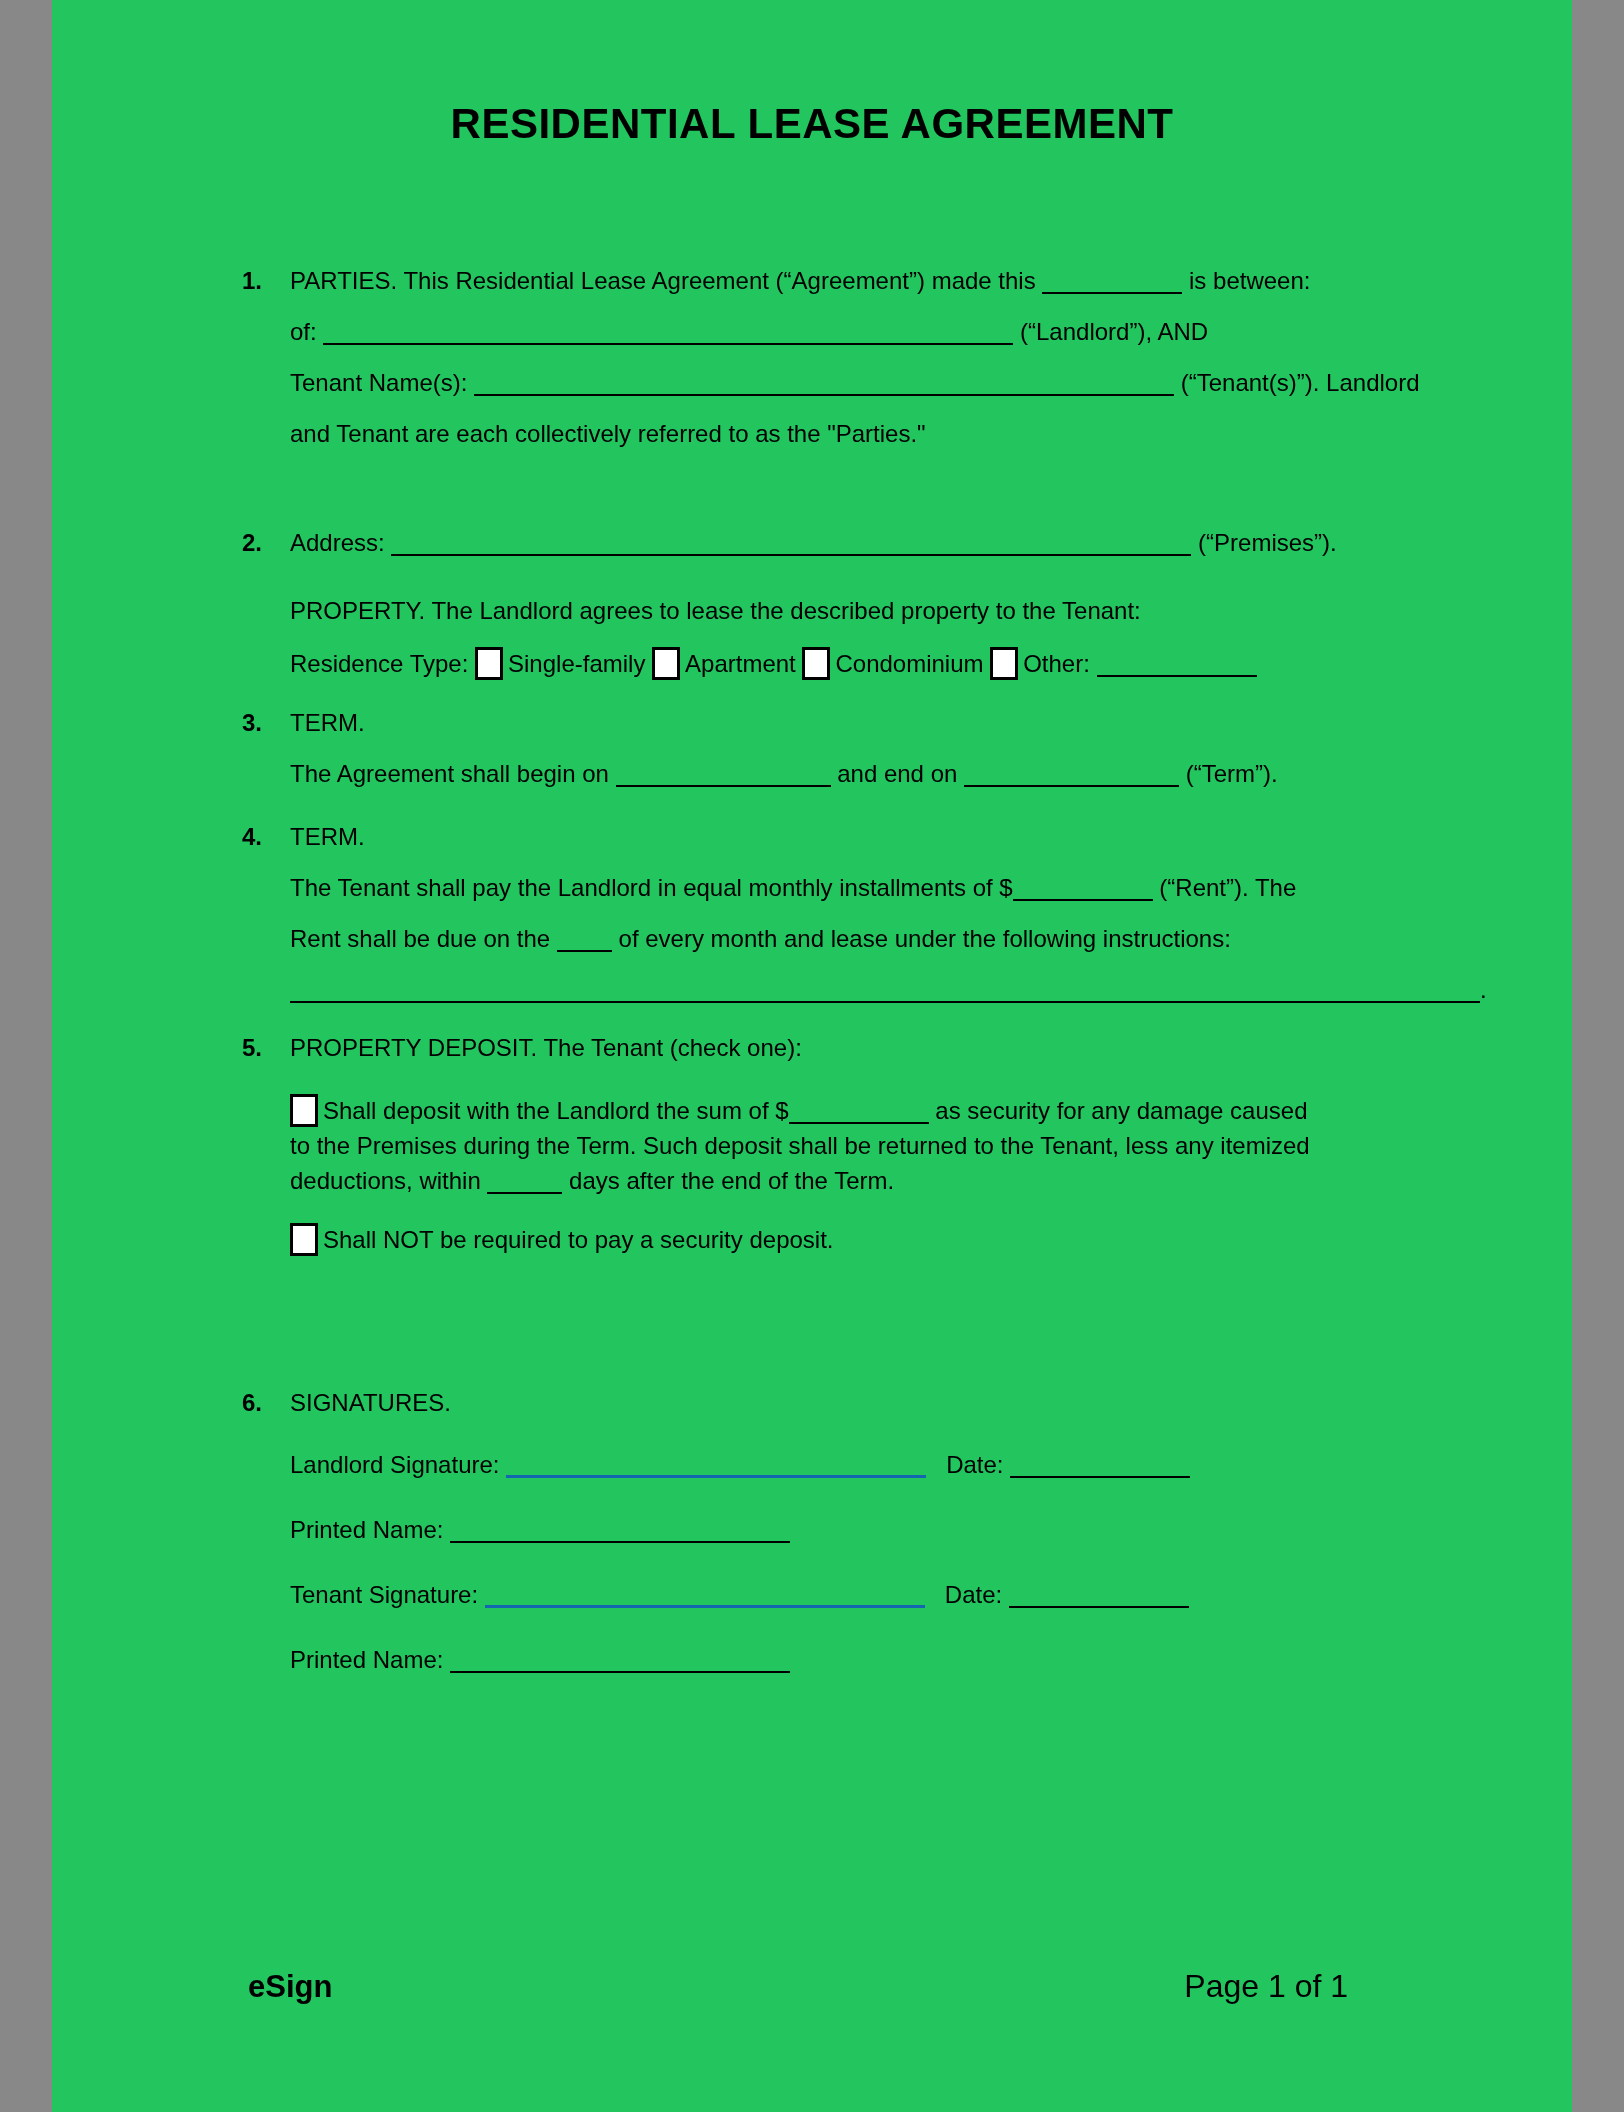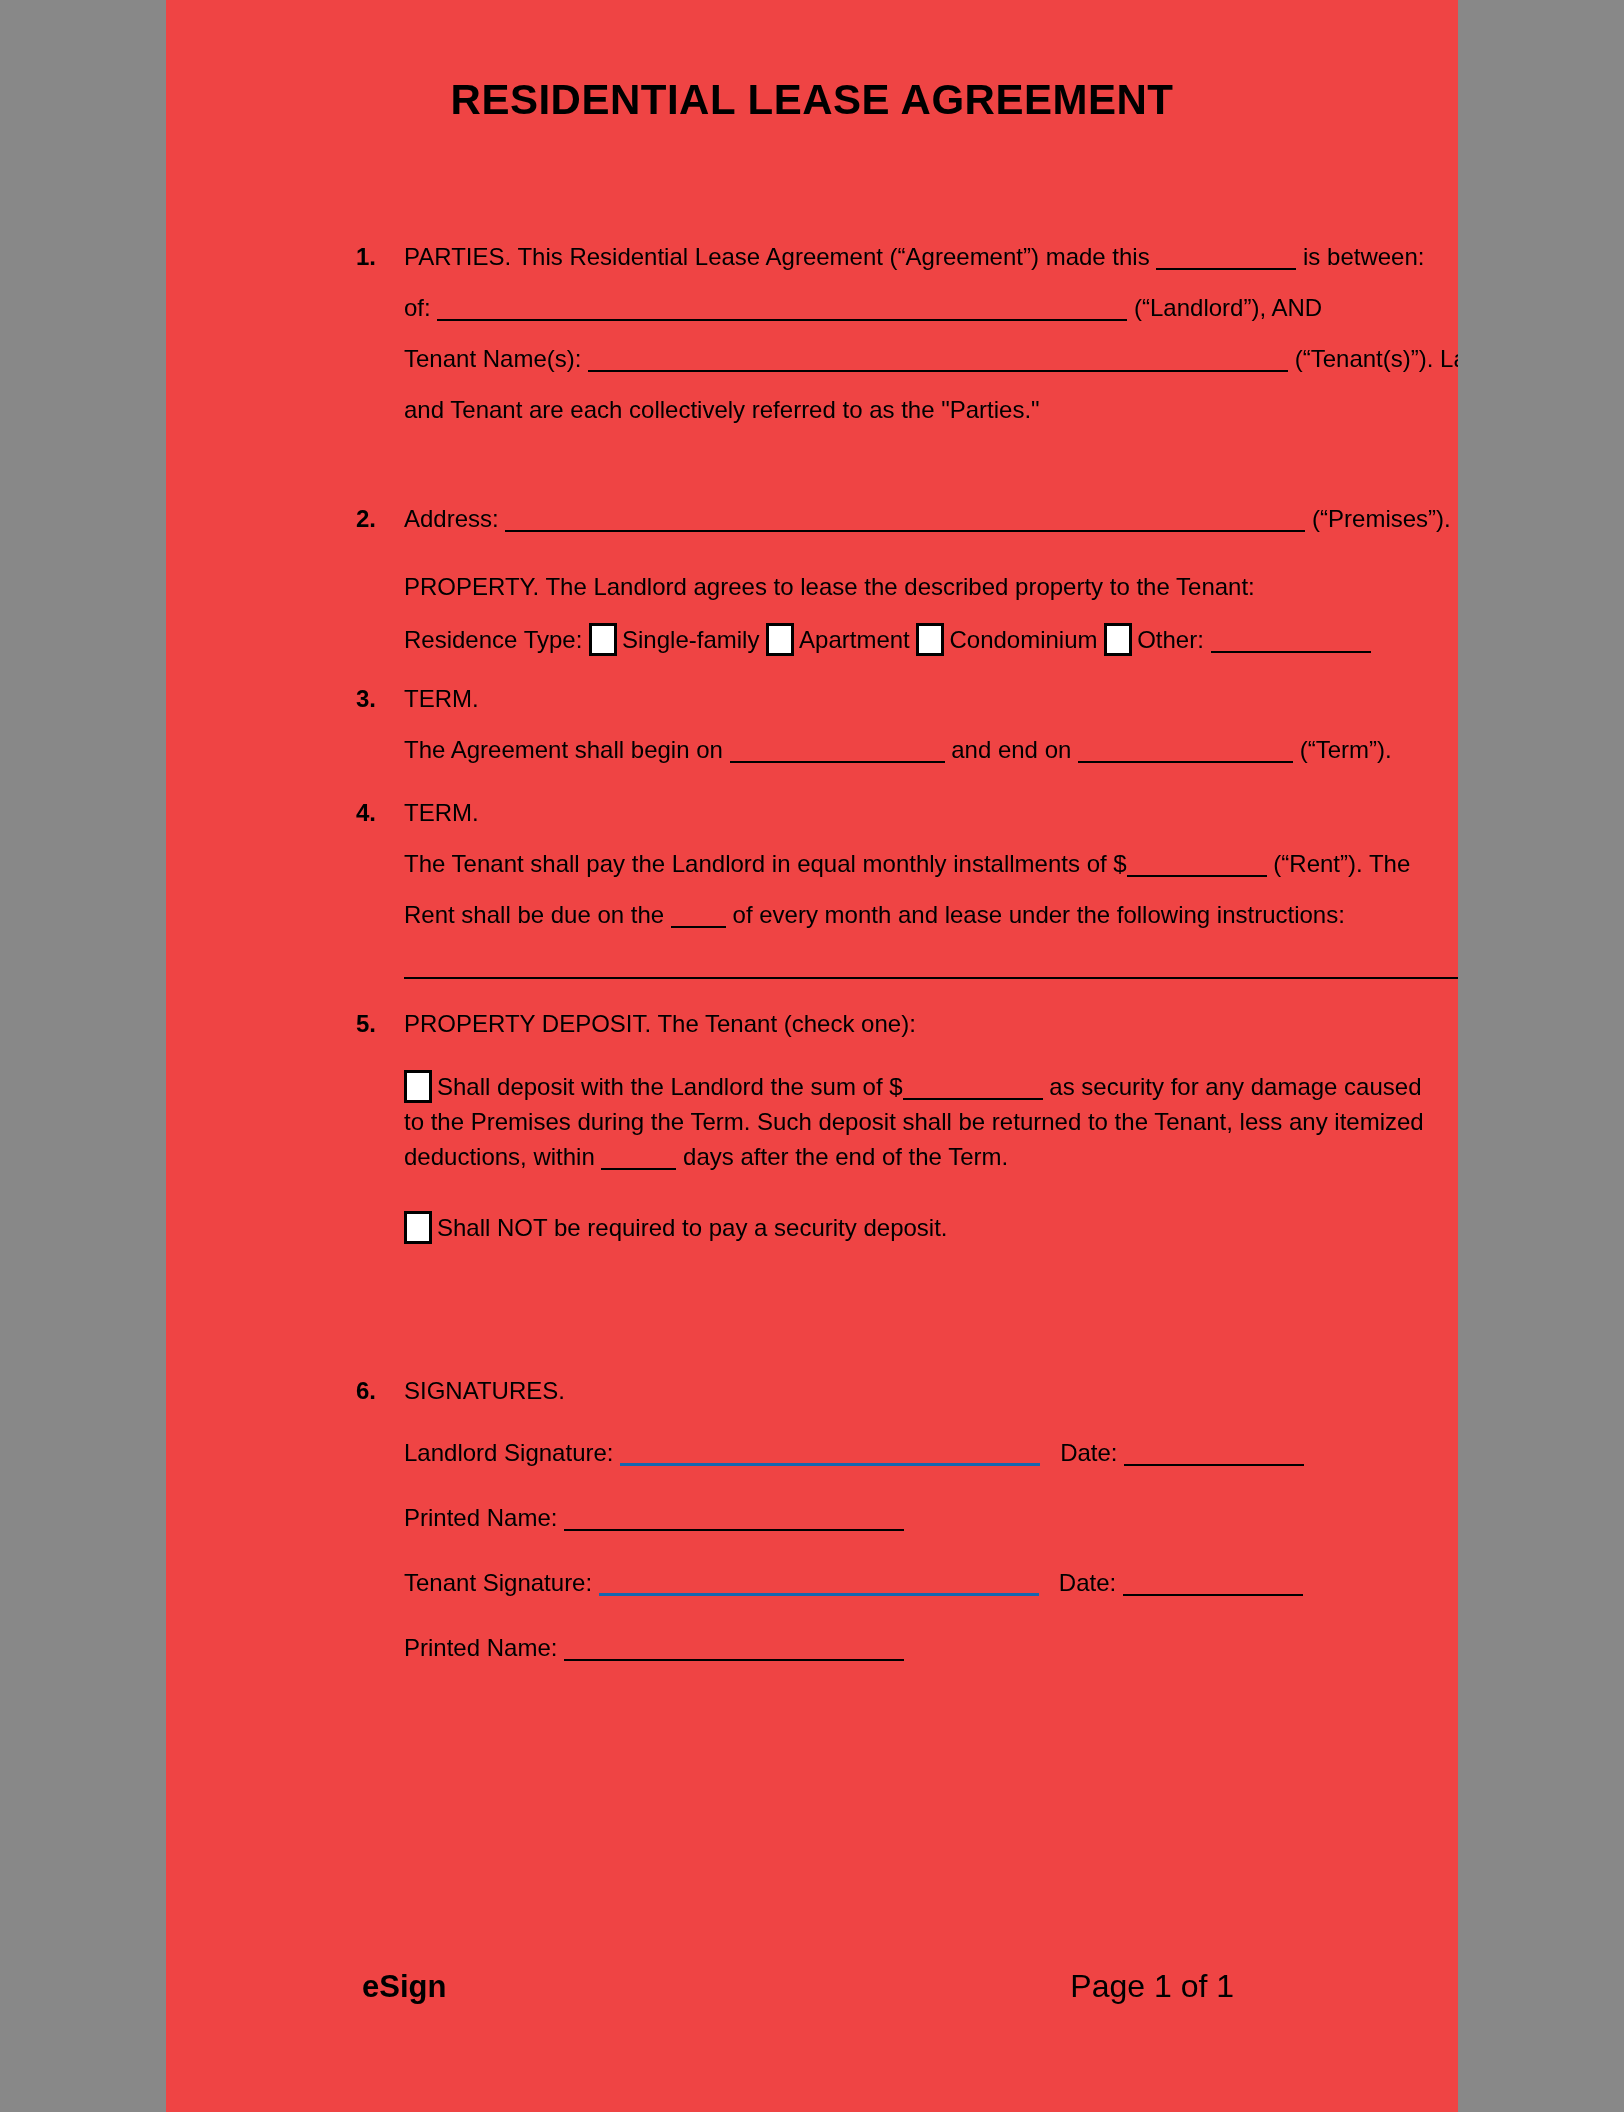--- a/index.html
+++ b/index.html
@@ -1,41 +1,41 @@
 <!DOCTYPE html>
 <html style="--sig-blue: #1566b0;"><head>
 <meta charset="utf-8">
 <style>
   * { margin:0; padding:0; box-sizing:border-box; }
   html,body { background:#888; }
   .page {
     position:relative;
-    width:1292px; height:2112px;
-    background:#ef4444;
+    width:1520px; height:2112px;
+    background:#22c55e;
     margin:0 auto;
     font-family:"Liberation Sans","DejaVu Sans",sans-serif;
     font-size:24px; color:#000;
-    padding-top:75px;
+    padding-top:99px;
     overflow:hidden;
   }
   .title {
     text-align:center;
     font-size:42px; font-weight:bold;
     line-height:50px;
     margin-bottom:117px;
     letter-spacing:0.5px;
   }
   .content { margin-left:190px; width:1268px; }
   .section { display:flex; }
   .sec-num { width:48px; flex:none; font-weight:bold; line-height:30px; }
   .sec-body { flex:1; }
   .line { line-height:30px; margin-bottom:21px; white-space:nowrap; }
   .line .b { font-weight:normal; }
   .line.single { line-height:35px; margin-bottom:0; }
-  .line.gap-top { margin-top:36px; }
+  .line.gap-top { margin-top:24px; }
   .line.sig { margin-bottom:35px; }
   .blank {
     display:inline-block; height:2px;
     border-bottom:2px solid #000;
     vertical-align:-5px;
   }
   .blank.blue { border-bottom:3px solid var(--sig-blue,#1566b0); }
   .checkbox {
     display:inline-block; width:28px; height:33px;
     border:3px solid #000; background:#fff;

